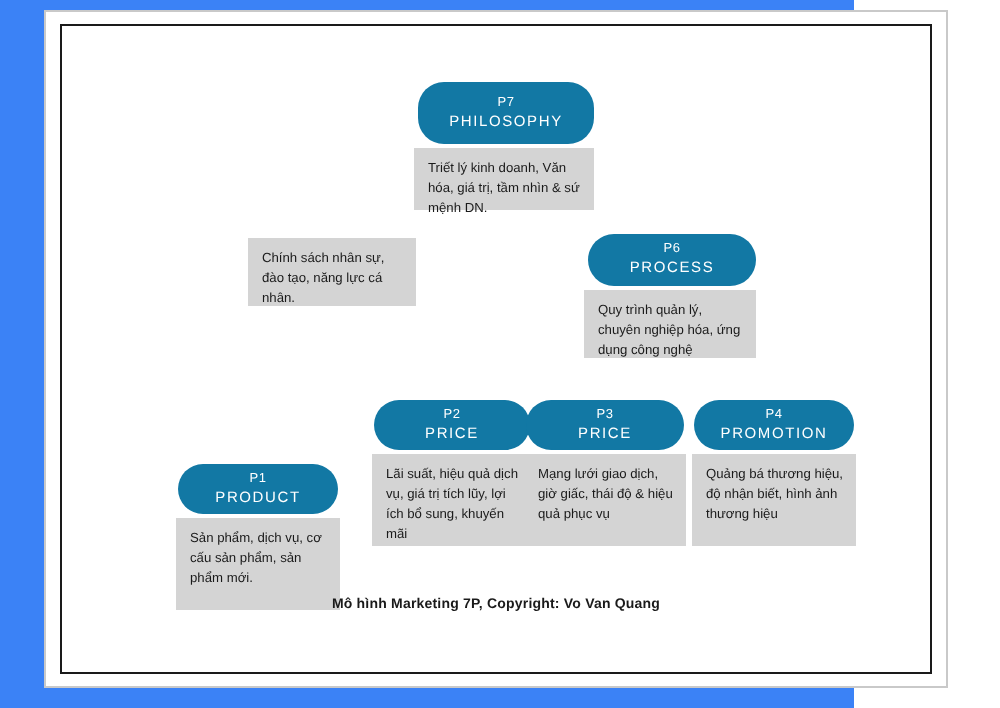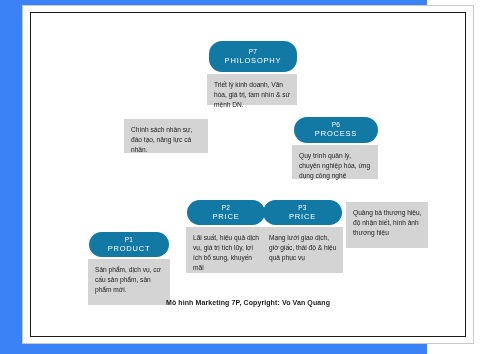--- a/index.html
+++ b/index.html
@@ -166,18 +166,22 @@
 
   <div class="node" id="node-p3">
     <div class="node-head">
       <span class="node-code">P3</span>
       <span class="node-title">PRICE</span>
     </div>
     <div class="node-body">Mạng lưới giao dịch, giờ giấc, thái độ &amp; hiệu quả phục vụ</div>
   </div>
 
   <div class="node" id="node-p4">
+    <div class="node-head">
+      <span class="node-code">P4</span>
+      <span class="node-title">PROMOTION</span>
+    </div>
     <div class="node-body">Quảng bá thương hiệu, độ nhận biết, hình ảnh thương hiệu</div>
   </div>
 
   <div id="diagram-caption">Mô hình Marketing 7P, Copyright: Vo Van Quang</div>
 
 </div>
 
 </body></html>

